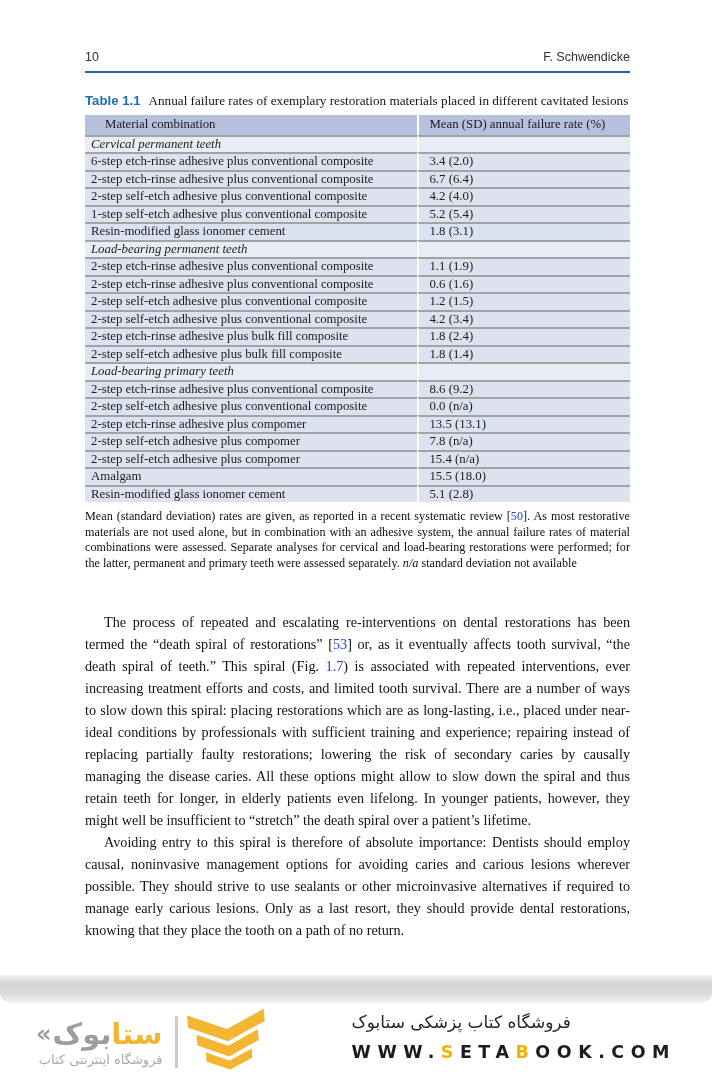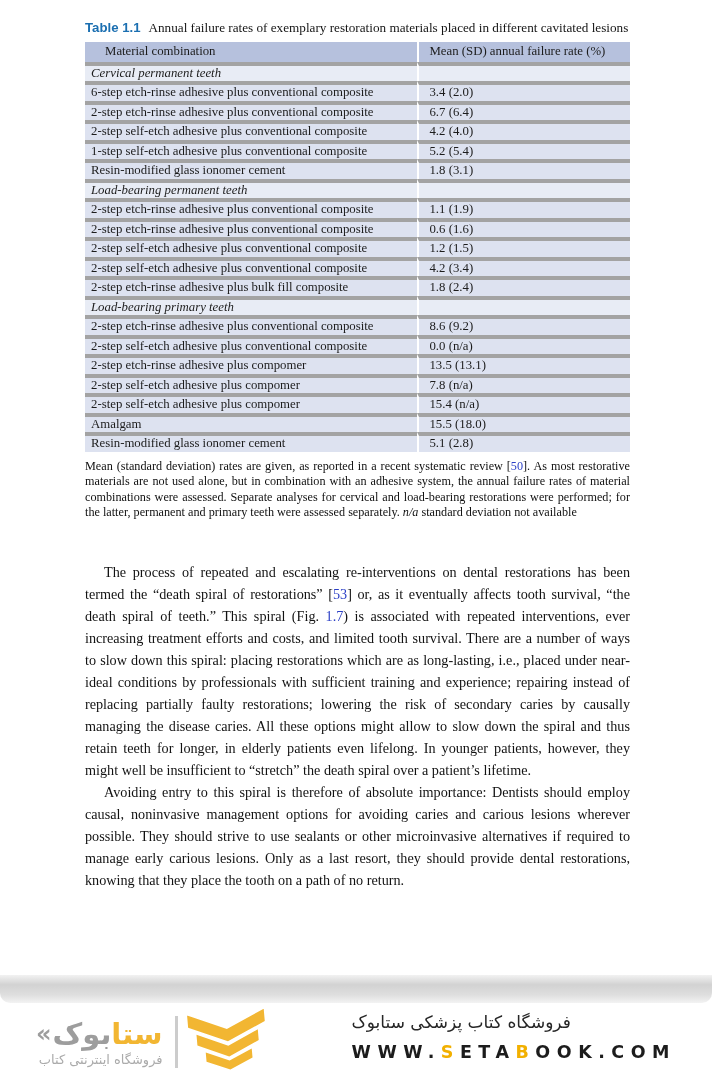--- a/index.html
+++ b/index.html
@@ -16,21 +16,21 @@
   .caption{margin-top:18px;font-size:13.2px;line-height:19px;text-align:justify;color:#141414;}
   .caption .tlabel{font-family:"Liberation Sans",sans-serif;font-weight:bold;color:#1b6fb1;
                    padding-right:8px;}
 
   
   table.ftable{width:100%;border-collapse:separate;border-spacing:0;margin-top:5px;
                font-size:12.8px;line-height:13.5px;}
   table.ftable th{background:#b6c1dd;font-weight:normal;text-align:left;
                   padding:3px 6px 3px 20px;}
   table.ftable th.vcol, table.ftable td.vcol{border-left:2px solid #ffffff;padding-left:10px;}
-  table.ftable td{background:#dde2f0;border-top:4px solid #a3a3a3;padding:1px 6px 1px 6px;}
+  table.ftable td{background:#dde2f0;border-top:2px solid #a3a3a3;padding:1px 6px 1px 6px;}
   table.ftable tr.sec td{background:#e8ecf5;font-style:italic;}
 
   
   .footnote{margin-top:7px;font-size:12.2px;line-height:15.6px;text-align:justify;color:#101010;}
   .ref{color:#2b3fc6;}
   .it{font-style:italic;}
 
   
   .bodytext{margin-top:40px;font-size:14.2px;line-height:22px;text-align:justify;color:#121212;}
   .bodytext p{margin:0;text-indent:19px;}
@@ -58,20 +58,24 @@
   .url-line{margin-top:7px;font-family:"DejaVu Sans",sans-serif;font-weight:bold;
             font-size:17.5px;letter-spacing:6.5px;color:#1c1c1c;white-space:nowrap;}
   .url-line .yl{color:#f2b000;}
 </style>
 </head>
 <body>
 
 <div class="page">
   <div class="content">
 
+    <div class="page-head">
+      <span>10</span>
+      <span>F. Schwendicke</span>
+    </div>
 
     <div class="caption">
       <span class="tlabel">Table 1.1</span><span>Annual failure rates of exemplary restoration materials placed in different cavitated lesions</span>
     </div>
 
     <table class="ftable">
       <colgroup>
           <col style="width:61%">
           <col style="width:39%">
         </colgroup>
@@ -123,20 +127,24 @@
             <td class="vcol">1.2 (1.5)</td>
           </tr>
           <tr>
             <td>2-step self-etch adhesive plus conventional composite</td>
             <td class="vcol">4.2 (3.4)</td>
           </tr>
           <tr>
             <td>2-step etch-rinse adhesive plus bulk fill composite</td>
             <td class="vcol">1.8 (2.4)</td>
           </tr>
+          <tr>
+            <td>2-step self-etch adhesive plus bulk fill composite</td>
+            <td class="vcol">1.8 (1.4)</td>
+          </tr>
           <tr class="sec">
             <td>Load-bearing primary teeth</td>
             <td class="vcol"></td>
           </tr>
           <tr>
             <td>2-step etch-rinse adhesive plus conventional composite</td>
             <td class="vcol">8.6 (9.2)</td>
           </tr>
           <tr>
             <td>2-step self-etch adhesive plus conventional composite</td>

